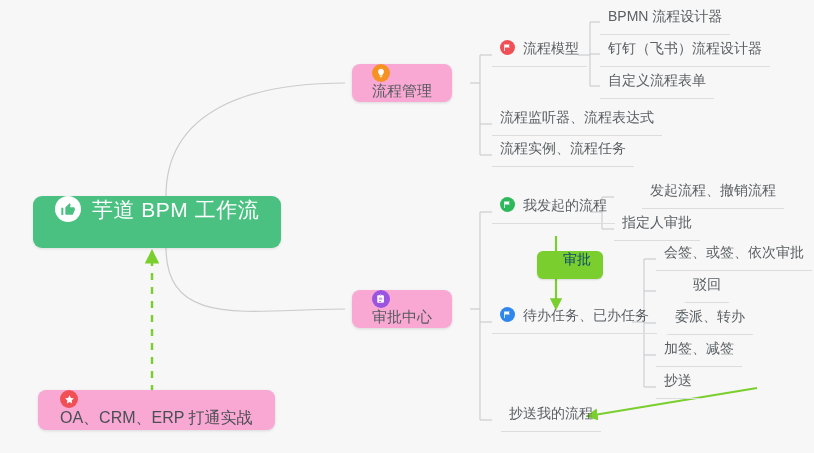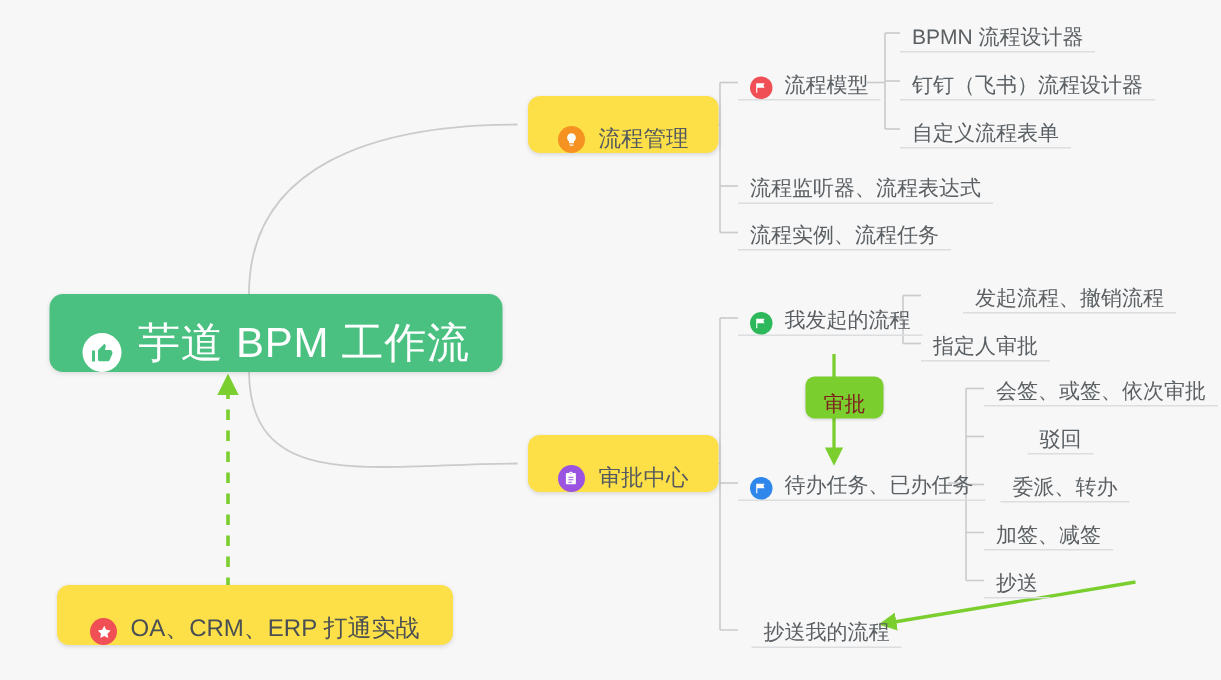--- a/index.html
+++ b/index.html
@@ -28,47 +28,48 @@
     left: 0; top: 0;
     width: 814px;
     height: 453px;
     pointer-events: none;
   }
 
   
   .node {
     position: absolute;
     display: flex;
-    align-items: flex-end;
+    align-items: flex-start;
     box-sizing: border-box;
     white-space: nowrap;
   }
 
   
   .node-root {
     background: #4ac081;
     border-radius: 9px;
     padding: 0 22px;
     height: 52px;
     box-shadow: 0 1px 3px rgba(0,0,0,0.10);
   }
   .node-root .node-label {
     color: #ffffff;
-    font-size: 28px;
+    font-size: 21px;
     letter-spacing: 0.5px;
   }
   .node-root .node-icon { margin-right: 11px; }
 
   
   .node-card {
-    background: #fde047;
+    background: #f9a8d4;
     border-radius: 8px;
     padding: 0 20px;
     height: 38px;
     box-shadow: 0 1px 3px rgba(0,0,0,0.12);
+    flex-direction: column;
   }
   .node-card .node-label {
     color: #555a5e;
     font-size: 15px;
   }
   .node-card .node-icon { margin-right: 9px; }
 
   .node-floating {
     height: 40px;
     padding: 0 22px;
@@ -94,22 +95,23 @@
   
   .node-green-box {
     background: #7ed321;
     background: #7ace2e;
     border-radius: 6px;
     height: 28px;
     padding: 0 12px;
     box-shadow: 0 1px 2px rgba(0,0,0,0.12);
   }
   .node-green-box .node-label {
-    color: #7f1d1d;
+    color: #0c4a6e;
     font-size: 14px;
+    margin-left: 14px;
   }
 
   
   .node-icon {
     display: inline-flex;
     align-items: center;
     justify-content: center;
     flex: 0 0 auto;
     line-height: 1;
   }

